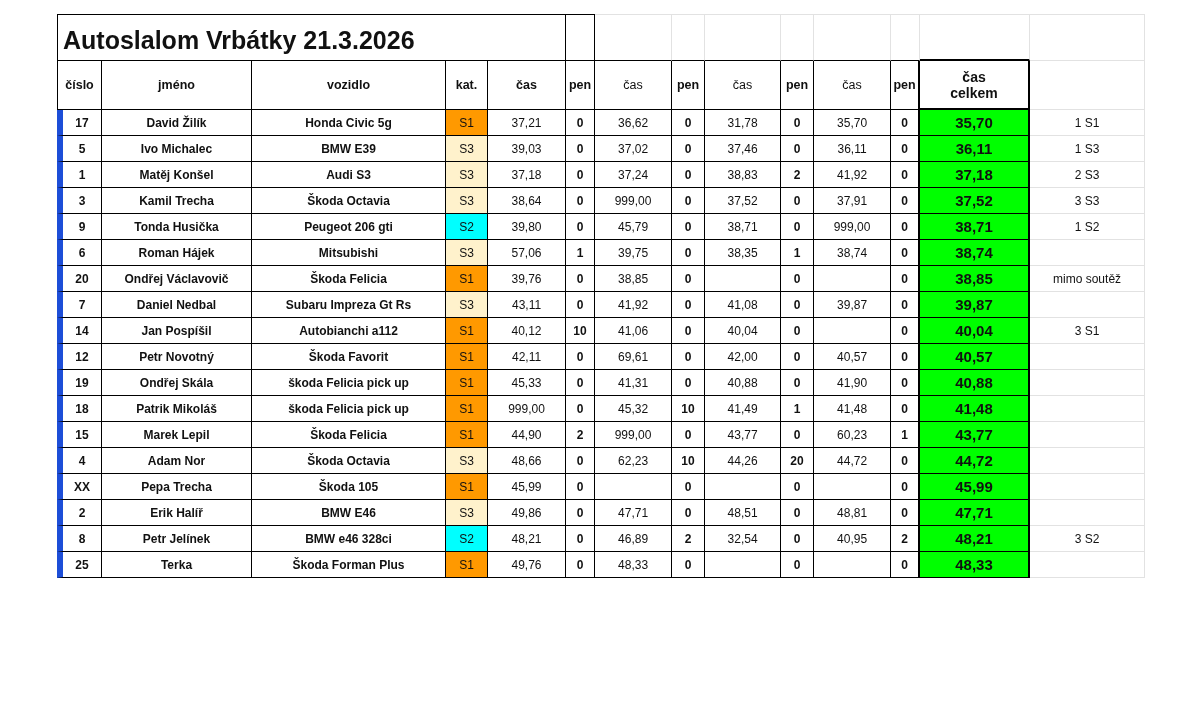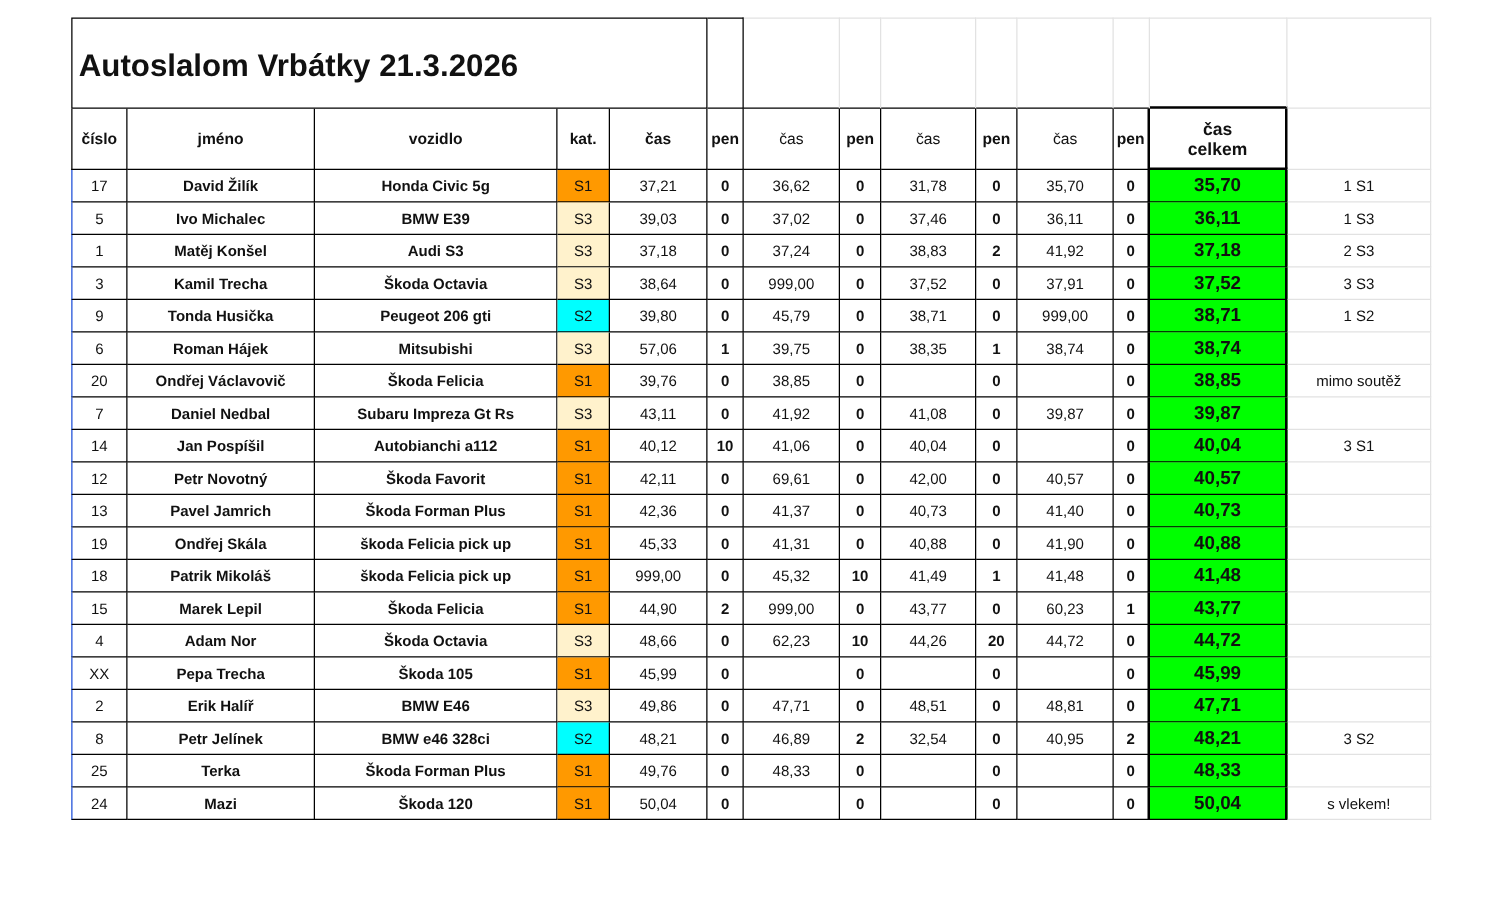--- a/index.html
+++ b/index.html
@@ -12,21 +12,21 @@
     border-collapse: separate; border-spacing: 0;
   }
   td {
     box-sizing: border-box; padding: 0;
     text-align: center; vertical-align: middle;
     font-size: 12px; color: #111;
     white-space: nowrap; overflow: hidden;
   }
 
   
-  tr.title-row { height: 73px; }
+  tr.title-row { height: 47px; }
   td.tt {
     border-top: 1px solid #000; border-left: 1px solid #000;
     border-right: 1px solid #000; border-bottom: 1px solid #000;
     text-align: left; padding: 6px 0 0 5px;
     font-size: 25px; font-weight: bold; letter-spacing: 0px;
   }
   td.tp { border-top: 1px solid #000; border-right: 1px solid #000; border-bottom: 1px solid #000; }
   td.tl { border-top: 1px solid #e2e2e2; border-right: 1px solid #e2e2e2; border-bottom: 1px solid #000; }
   td.tc { border-top: 1px solid #e2e2e2; border-right: 1px solid #e2e2e2; border-bottom: 2px solid #000; }
   td.tn { border-top: 1px solid #e2e2e2; border-right: 1px solid #e2e2e2; border-bottom: 1px solid #e2e2e2; }
@@ -39,21 +39,21 @@
   tr.header-row td.h-pen4 { border-right: 2px solid #000; }
   tr.header-row td.h-celkem {
     border-right: 2px solid #000; border-bottom: 2px solid #000;
     font-size: 14px; line-height: 16px; white-space: pre-line;
   }
   tr.header-row td.h-note { border-right: 1px solid #e2e2e2; border-bottom: 1px solid #e2e2e2; }
 
   
   tbody tr { height: 26px; }
   tbody td { border-right: 1px solid #000; border-bottom: 1px solid #000; }
-  tbody td.c-num  { border-left: 1px solid #1d4ed8; font-weight: normal; }
+  tbody td.c-num  { border-left: 6px solid #1d4ed8; font-weight: bold; }
   tbody td.c-name { font-weight: bold; }
   tbody td.c-car  { font-weight: bold; }
   tbody td.c-cat  { font-weight: normal; }
   tbody td.c-p1, tbody td.c-p2, tbody td.c-p3, tbody td.c-p4 { font-weight: bold; }
   tbody td.c-p4 { border-right-width: 2px; }
   tbody td.c-total { border-right-width: 2px; font-weight: bold; font-size: 15px; }
   tbody td.c-note { border-right: 1px solid #e2e2e2; border-bottom: 1px solid #e2e2e2; font-weight: normal; }
 </style>
 </head>
 <body>
@@ -262,36 +262,20 @@
           <td class="c-r2">69,61</td>
           <td class="c-p2">0</td>
           <td class="c-r3">42,00</td>
           <td class="c-p3">0</td>
           <td class="c-r4">40,57</td>
           <td class="c-p4">0</td>
           <td class="c-total" style="background: rgb(0, 255, 0);">40,57</td>
           <td class="c-note"></td>
         </tr>
         <tr>
-          <td class="c-num">13</td>
-          <td class="c-name">Pavel Jamrich</td>
-          <td class="c-car">Škoda Forman Plus</td>
-          <td class="c-cat" style="background: rgb(255, 153, 0);">S1</td>
-          <td class="c-r1">42,36</td>
-          <td class="c-p1">0</td>
-          <td class="c-r2">41,37</td>
-          <td class="c-p2">0</td>
-          <td class="c-r3">40,73</td>
-          <td class="c-p3">0</td>
-          <td class="c-r4">41,40</td>
-          <td class="c-p4">0</td>
-          <td class="c-total" style="background: rgb(0, 255, 0);">40,73</td>
-          <td class="c-note"></td>
-        </tr>
-        <tr>
           <td class="c-num">19</td>
           <td class="c-name">Ondřej Skála</td>
           <td class="c-car">škoda Felicia pick up</td>
           <td class="c-cat" style="background: rgb(255, 153, 0);">S1</td>
           <td class="c-r1">45,33</td>
           <td class="c-p1">0</td>
           <td class="c-r2">41,31</td>
           <td class="c-p2">0</td>
           <td class="c-r3">40,88</td>
           <td class="c-p3">0</td>
@@ -405,31 +389,15 @@
           <td class="c-p1">0</td>
           <td class="c-r2">48,33</td>
           <td class="c-p2">0</td>
           <td class="c-r3"></td>
           <td class="c-p3">0</td>
           <td class="c-r4"></td>
           <td class="c-p4">0</td>
           <td class="c-total" style="background: rgb(0, 255, 0);">48,33</td>
           <td class="c-note"></td>
         </tr>
-        <tr>
-          <td class="c-num">24</td>
-          <td class="c-name">Mazi</td>
-          <td class="c-car">Škoda 120</td>
-          <td class="c-cat" style="background: rgb(255, 153, 0);">S1</td>
-          <td class="c-r1">50,04</td>
-          <td class="c-p1">0</td>
-          <td class="c-r2"></td>
-          <td class="c-p2">0</td>
-          <td class="c-r3"></td>
-          <td class="c-p3">0</td>
-          <td class="c-r4"></td>
-          <td class="c-p4">0</td>
-          <td class="c-total" style="background: rgb(0, 255, 0);">50,04</td>
-          <td class="c-note">s vlekem!</td>
-        </tr>
       </tbody>
   </table>
 </div>
 
 </body></html>

